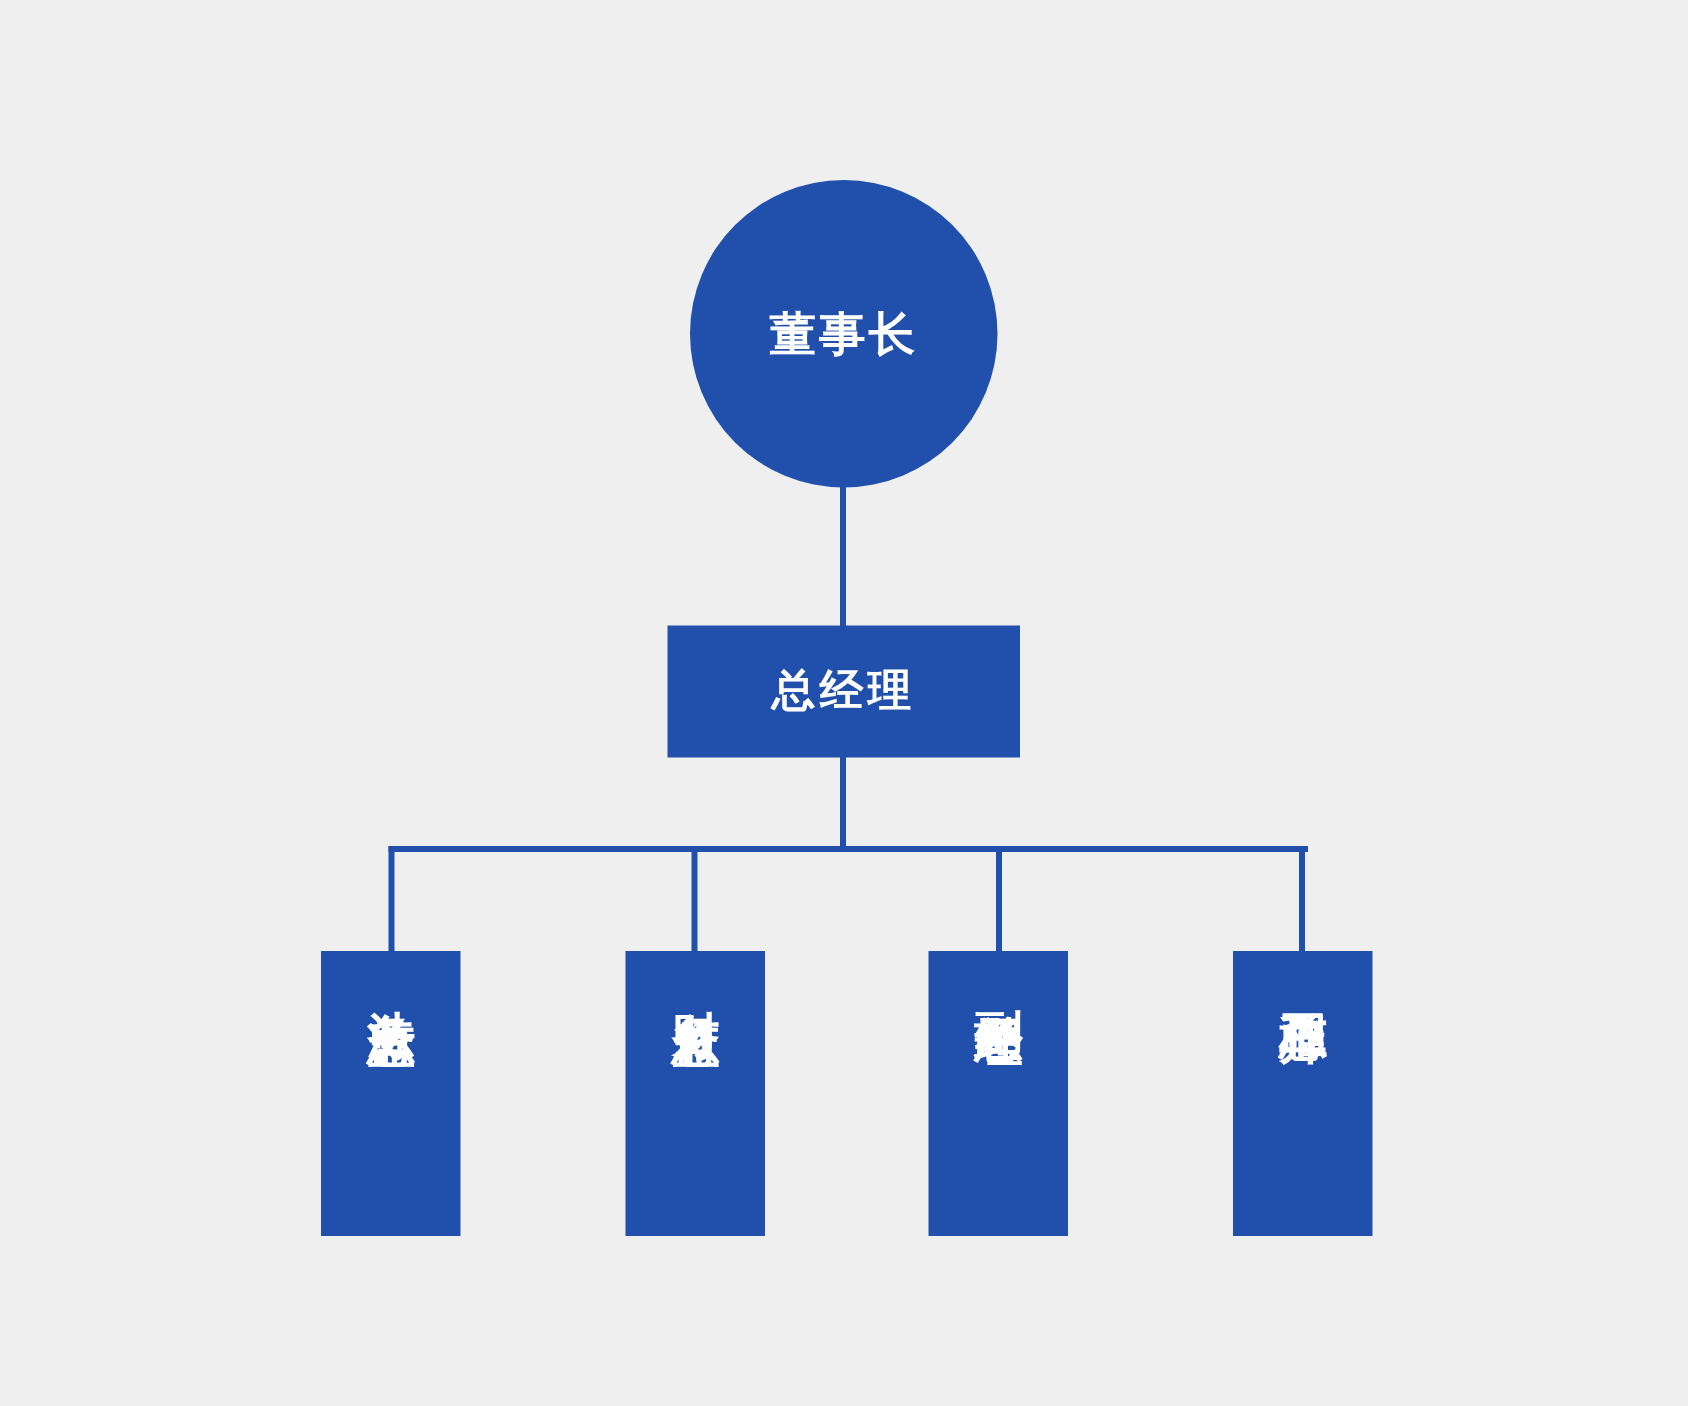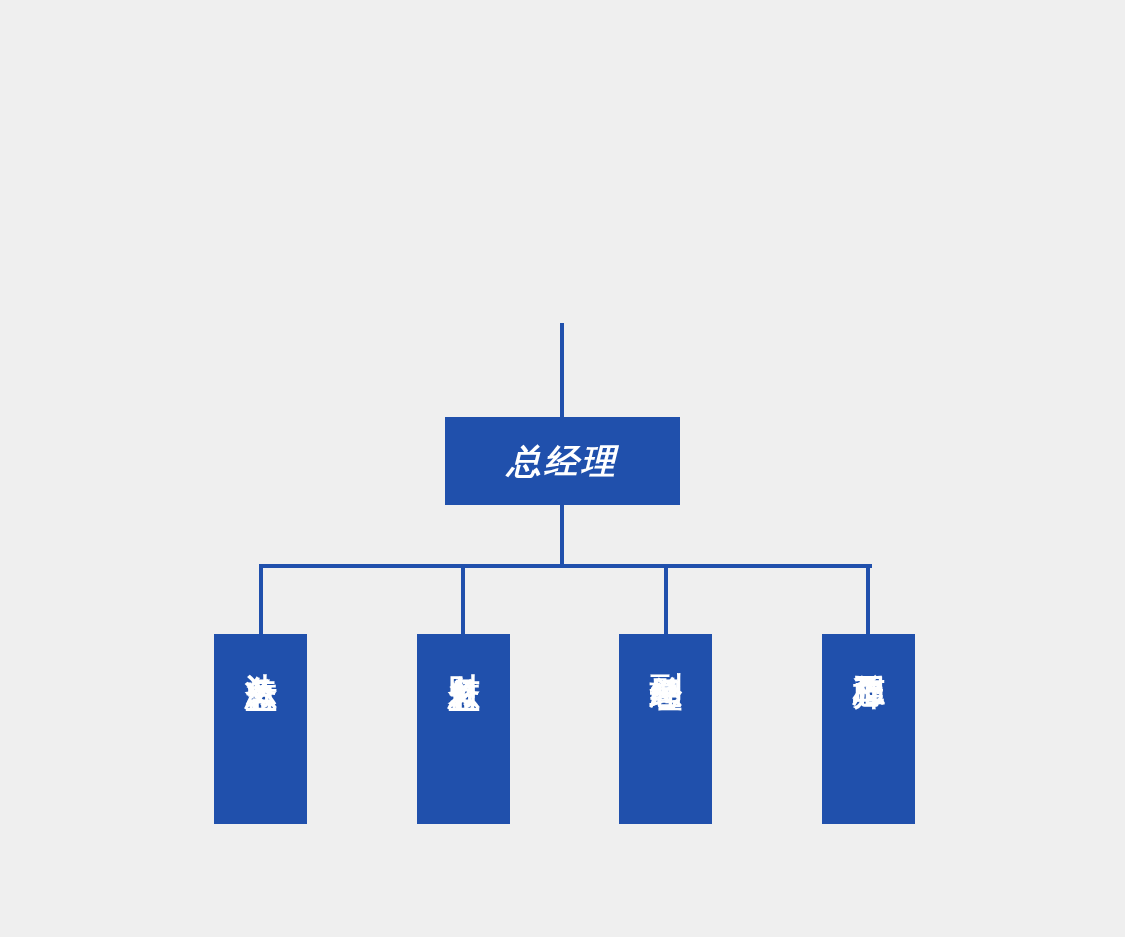--- a/index.html
+++ b/index.html
@@ -60,26 +60,25 @@
     width: 235px;
     height: 88px;
     background: #2050ac;
     display: flex;
     align-items: center;
     justify-content: center;
     z-index: 3;
   }
   .node-rect .node-label {
     color: #ffffff;
-    font-size: 34px;
+    font-size: 29px;
     font-weight: bold;
     letter-spacing: 3px;
     line-height: 1;
     white-space: nowrap;
-    font-style: italic;
   }
 
   
   .node-vbox {
     position: absolute;
     top: 634px;
     width: 93px;
     height: 190px;
     background: #2050ac;
     display: flex;
@@ -111,20 +110,23 @@
   <div class="connector h-line" style="left:259px; top:564px; width:613px;"></div>
 
   <div class="connector v-line" style="left:259px; top:564px; height:72px;"></div>
 
   <div class="connector v-line" style="left:461px; top:564px; height:72px;"></div>
 
   <div class="connector v-line" style="left:664px; top:564px; height:72px;"></div>
 
   <div class="connector v-line" style="left:866px; top:564px; height:72px;"></div>
 
+  <div class="node-circle">
+    <span class="node-label">董事长</span>
+  </div>
 
   <div class="node-rect">
     <span class="node-label">总经理</span>
   </div>
 
   <div class="node-vbox" style="left:214px;">
     <span class="node-label">法务总监</span>
   </div>
 
   <div class="node-vbox" style="left:417px;">

